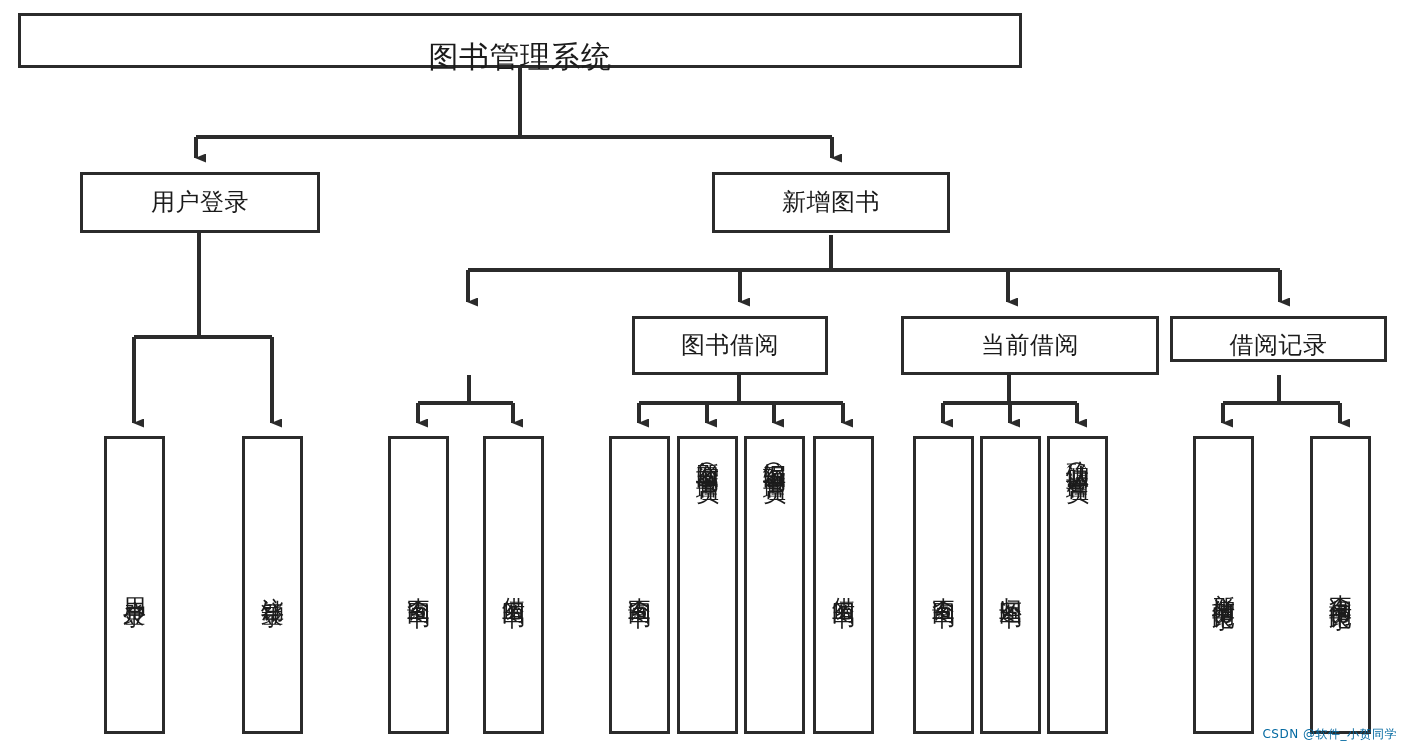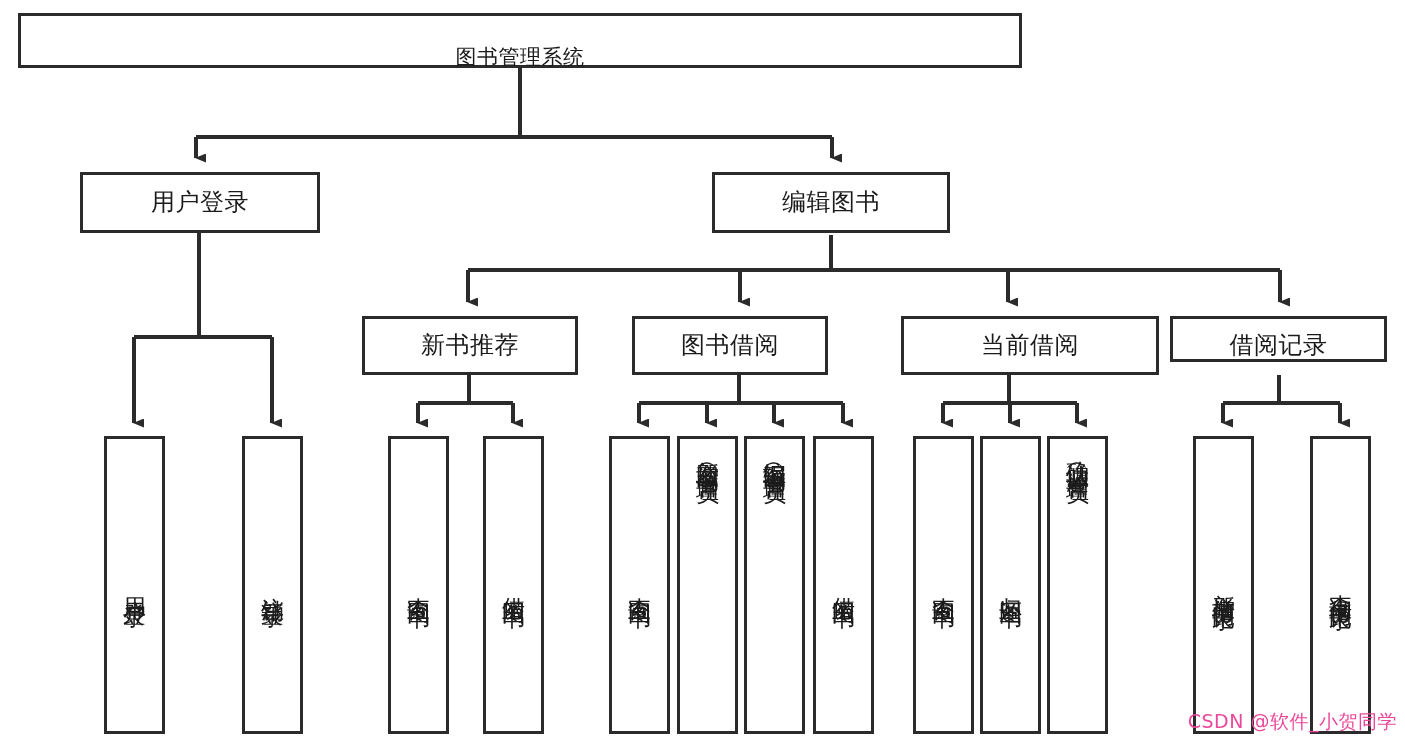--- a/index.html
+++ b/index.html
@@ -39,21 +39,21 @@
   .node-label {
     display: block;
     line-height: 1.08;
     letter-spacing: 0.5px;
     white-space: nowrap;
   }
   .node.horizontal .node-label {
     font-size: 24px;
   }
   .node.root .node-label {
-    font-size: 21px;
+    font-size: 30px;
     margin-top: 33px;
   }
   .node.vertical {
     align-items: flex-start;
     justify-content: center;
     padding-top: 4px;
   }
   .node.vertical .node-label {
     writing-mode: vertical-rl;
     text-orientation: upright;
@@ -62,23 +62,23 @@
     line-height: 1;
     white-space: nowrap;
   }
   .node.vertical.centered {
     align-items: center;
     padding-top: 0;
   }
   #watermark {
     position: absolute;
     right: 8px;
-    bottom: 12px;
-    font-size: 19px;
-    color: #ec4899;
+    bottom: 4px;
+    font-size: 12px;
+    color: #0369a1;
     white-space: nowrap;
     letter-spacing: 0.5px;
   }
 </style>
 </head>
 <body>
 
 <div id="diagram-root">
 
   <svg id="edges-layer" viewBox="0 0 1405 747" width="1405" height="747" xmlns="http://www.w3.org/2000/svg">
@@ -133,26 +133,23 @@
 
   <div class="node root horizontal" style="left:18px; top:13px; width:1004px; height:55px;">
     <span class="node-label">图书管理系统</span>
   </div>
 
   <div class="node horizontal" style="left:80px; top:172px; width:240px; height:61px;">
     <span class="node-label">用户登录</span>
   </div>
 
   <div class="node horizontal" style="left:712px; top:172px; width:238px; height:61px;">
-    <span class="node-label">编辑图书</span>
-  </div>
-
-  <div class="node horizontal" style="left:362px; top:316px; width:216px; height:59px;">
-    <span class="node-label">新书推荐</span>
-  </div>
+    <span class="node-label">新增图书</span>
+  </div>
+
 
   <div class="node horizontal" style="left:632px; top:316px; width:196px; height:59px;">
     <span class="node-label">图书借阅</span>
   </div>
 
   <div class="node horizontal" style="left:901px; top:316px; width:258px; height:59px;">
     <span class="node-label">当前借阅</span>
   </div>
 
   <div class="node horizontal" style="left:1170px; top:316px; width:217px; height:46px;align-items:flex-end;">

